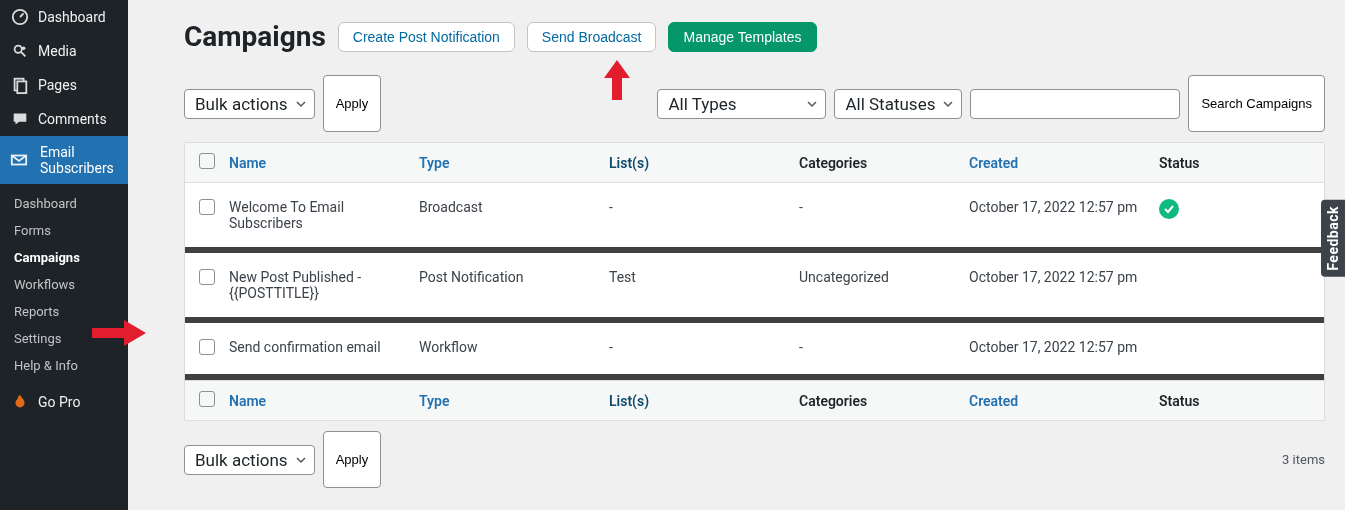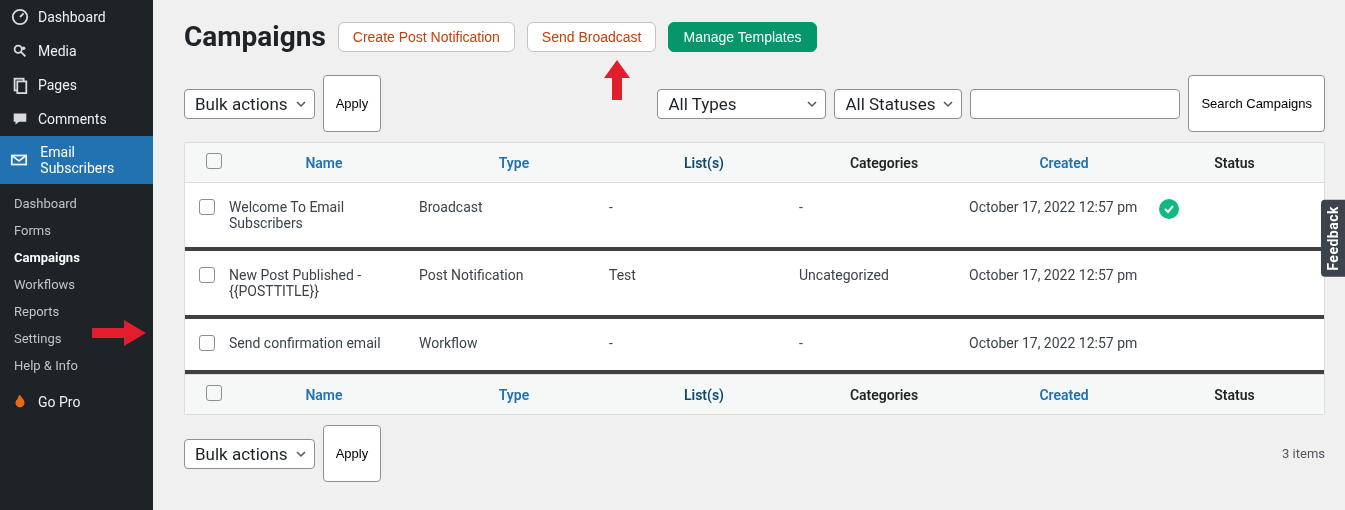--- a/index.html
+++ b/index.html
@@ -7,21 +7,21 @@
     font-family: -apple-system, BlinkMacSystemFont, "Segoe UI", Roboto, "Helvetica Neue", Arial, sans-serif;
     background: #f0f0f1;
     color: #1d2327;
     font-size: 13px;
     width: 1345px;
     height: 510px;
     overflow: hidden;
     position: relative;
   }
   .sidebar {
-    width: 153px;
+    width: 128px;
     background: #1d2327;
     color: #f0f0f1;
     height: 510px;
     position: absolute;
     left: 0; top: 0;
     display: flex;
     flex-direction: column;
   }
   .side-item {
     display: flex;
@@ -54,21 +54,21 @@
   .sub-item.current { color:#fff; font-weight:700; }
   .content {
     position:absolute;
     left:160px; top:0; right:0; bottom:0;
     padding: 20px 20px 0 24px;
   }
   .header-row { display:flex; align-items:center; gap:12px; margin-bottom: 22px;}
   h1 { font-size: 28px; font-weight:700; color:#1d2327; }
   .btn {
     background:#fff; border:1px solid #c3c4c7; border-radius:6px;
-    padding: 6px 14px; font-size:14px; color:#c2410c; cursor:pointer;
+    padding: 6px 14px; font-size:14px; color:#0369a1; cursor:pointer;
   }
   .btn.primary { background:#059669; color:#fff; border-color:#059669;}
   .filter-row {
     display:flex; align-items:center; gap:8px; margin-bottom:10px;
   }
   .select {
     background:#fff; border:1px solid #8c8f94; border-radius:4px;
     padding:4px 26px 4px 10px; font-size:17px; position:relative; cursor:pointer;
     display:inline-flex; align-items:center;
   }
@@ -79,33 +79,33 @@
   }
   .spacer { flex:1; }
   .search-input {
     border:1px solid #8c8f94; border-radius:4px; height:30px; width:210px; padding:0 8px;
   }
   .table {
     background:#fff; border:1px solid #dcdcde; border-radius:2px;
   }
   .thead, .tfoot {
     display:flex; align-items:center; background:#f6f7f7; border-bottom:1px solid #dcdcde;
-    padding:10px 14px; font-size:14px;text-align:center;
+    padding:10px 14px; font-size:14px;
   }
   .tfoot { border-top:1px solid #dcdcde; border-bottom:none;}
   .col-check { width:30px; }
   .col-name { width:190px; color:#2271b1; font-weight:600; cursor:pointer;}
   .col-type { width:190px; color:#2271b1; font-weight:600; cursor:pointer;}
   .col-lists { width:190px; color:#0c4a6e; font-weight:600;}
   .col-cats { width:170px; color:#1d2327; font-weight:600;}
   .col-created { width:190px; color:#2271b1; font-weight:600; cursor:pointer;}
   .col-status { flex:1; color:#1d2327; font-weight:600;}
   .trow {
     display:flex; align-items:flex-start; padding:16px 14px; font-size:14px;
-    border-bottom:4px solid #404040;
+    border-bottom:6px solid #404040;
   }
   .trow:last-child{border-bottom:none;}
   .trow .col-name, .trow .col-type, .trow .col-lists, .trow .col-cats, .trow .col-created, .trow .col-status {
     color:#3c434a; font-weight:400; cursor:default;
   }
   .trow .col-name { color:#3c434a;}
   .chk { width:16px; height:16px; border:1px solid #8c8f94; border-radius:3px; cursor:pointer; display:inline-block;}
   .status-check {
     width:20px;height:20px;border-radius:50%;background:#10b981;display:flex;align-items:center;justify-content:center;
   }

